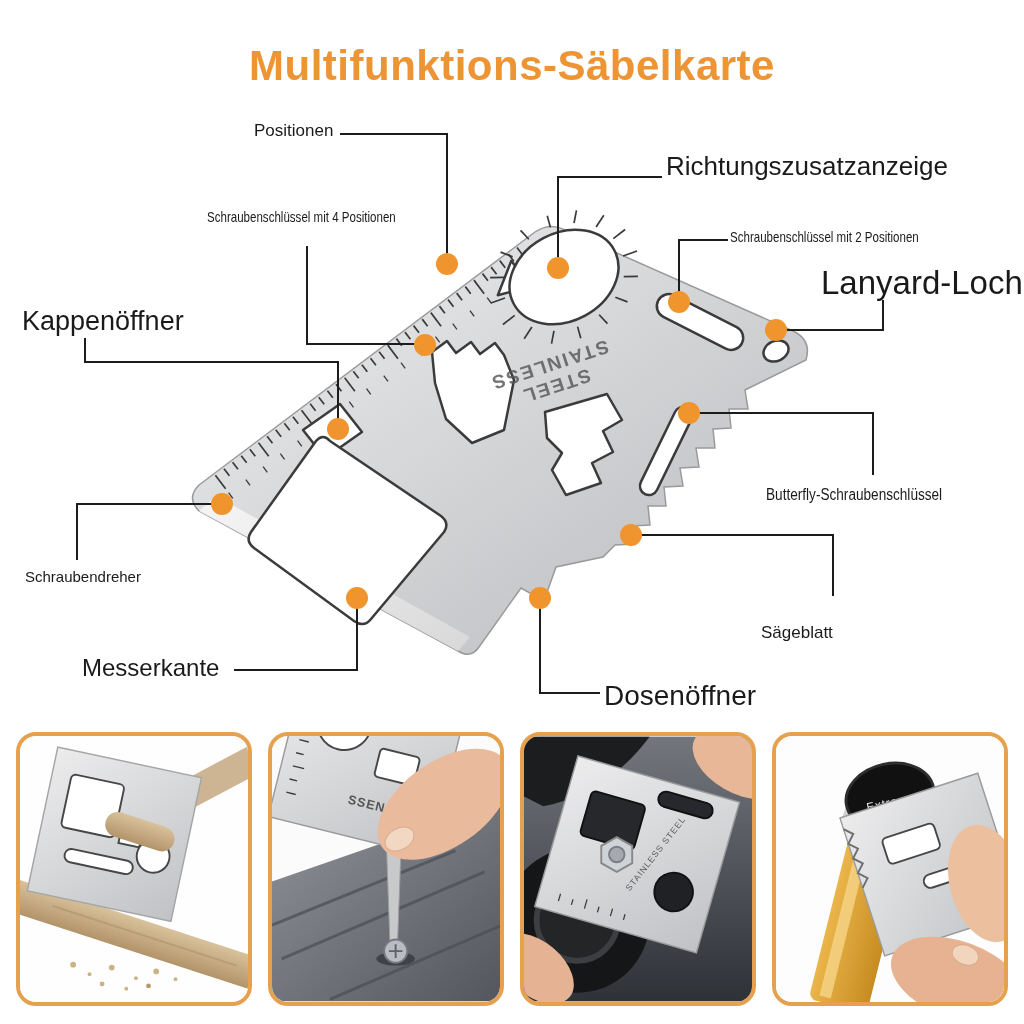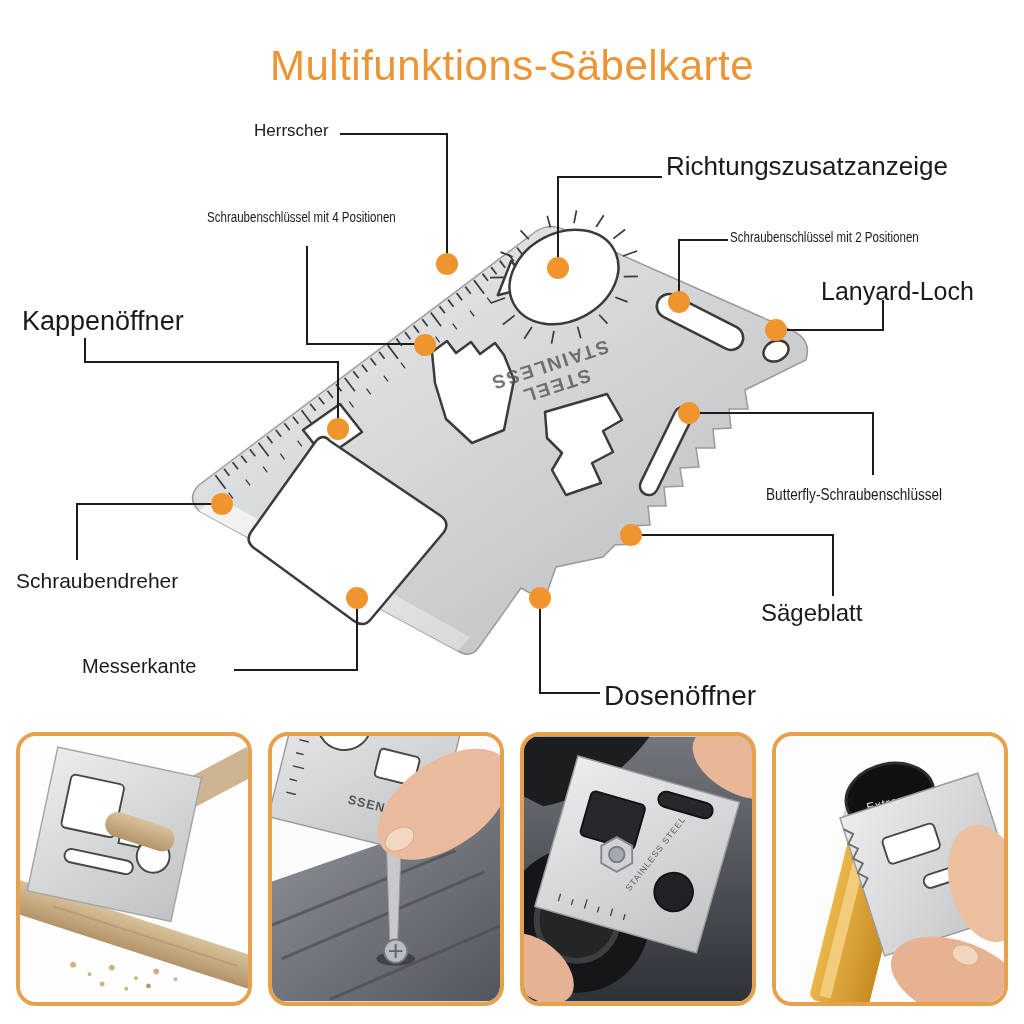--- a/index.html
+++ b/index.html
@@ -5,21 +5,21 @@
   :root{
     --accent:#f0952e;
     --title:#ed9435;
     --line:#1c1c1c;
     --frame:#e6a14f;
   }
   html,body{margin:0;padding:0;background:#fff}
   #stage{position:relative;width:1024px;height:1024px;overflow:hidden;
          font-family:"Liberation Sans",sans-serif;background:#fff}
   .title{position:absolute;top:42px;left:0;width:100%;text-align:center;
-         font-size:42px;font-weight:400;color:var(--title);letter-spacing:.5px}
+         font-size:42px;font-weight:700;color:var(--title);letter-spacing:.5px}
   #diagram{position:absolute;left:0;top:0}
   .lbl{position:absolute;white-space:nowrap;color:#1a1a1a;line-height:1.1}
   .sm{font-size:15px;transform:scaleX(.77);transform-origin:left top}
   .callout{fill:none;stroke:var(--line);stroke-width:2}
   .dot{fill:var(--accent)}
   .cut{fill:#ffffff;stroke:#3b3b3b;stroke-width:2.5;stroke-linejoin:round}
   .photo{position:absolute;top:732px;width:236px;height:274px;box-sizing:border-box;
          border:4px solid var(--frame);border-radius:20px;overflow:hidden;background:#fff}
   .photo svg{display:block}
 </style>
@@ -203,30 +203,30 @@
       <circle class="dot" cx="776" cy="330" r="11"></circle>
       <circle class="dot" cx="338" cy="429" r="11"></circle>
       <circle class="dot" cx="689" cy="413" r="11"></circle>
       <circle class="dot" cx="222" cy="504" r="11"></circle>
       <circle class="dot" cx="631" cy="535" r="11"></circle>
       <circle class="dot" cx="357" cy="598" r="11"></circle>
       <circle class="dot" cx="540" cy="598" r="11"></circle>
     </g>
   </svg>
 
-  <div class="lbl" style="left:254px;top:122px;font-size:17px">Herrscher</div>
+  <div class="lbl" style="left:254px;top:122px;font-size:17px">Positionen</div>
   <div class="lbl sm" style="left:207px;top:209px">Schraubenschlüssel mit 4 Positionen</div>
   <div class="lbl" style="left:666px;top:152px;font-size:26px">Richtungszusatzanzeige</div>
   <div class="lbl sm" style="left:730px;top:229px">Schraubenschlüssel mit 2 Positionen</div>
-  <div class="lbl" style="left:821px;top:278px;font-size:25px">Lanyard-Loch</div>
+  <div class="lbl" style="left:821px;top:265px;font-size:33px">Lanyard-Loch</div>
   <div class="lbl" style="left:22px;top:307px;font-size:27px">Kappenöffner</div>
   <div class="lbl" style="left:766px;top:486px;font-size:16px;transform:scaleX(.85);transform-origin:left top">Butterfly-Schraubenschlüssel</div>
-  <div class="lbl" style="left:16px;top:569px;font-size:21px">Schraubendreher</div>
-  <div class="lbl" style="left:761px;top:600px;font-size:24px">Sägeblatt</div>
-  <div class="lbl" style="left:82px;top:655px;font-size:20px">Messerkante</div>
+  <div class="lbl" style="left:25px;top:569px;font-size:15px">Schraubendreher</div>
+  <div class="lbl" style="left:761px;top:624px;font-size:17px">Sägeblatt</div>
+  <div class="lbl" style="left:82px;top:655px;font-size:24px">Messerkante</div>
   <div class="lbl" style="left:604px;top:681px;font-size:28px">Dosenöffner</div>
 
   <div class="photo" style="left:16px">
     <svg width="228" height="266" viewBox="0 0 236 274">
       <rect width="236" height="274" fill="#fefefe"></rect>
       <g transform="rotate(18 110 200)">
         <rect x="-30" y="185" width="300" height="34" rx="17" fill="url(#wood)"></rect>
         <line x1="30" y1="200" x2="230" y2="200" stroke="#a98e63" stroke-width="2" opacity=".5"></line>
       </g>
       <g transform="rotate(-28 180 60)">

